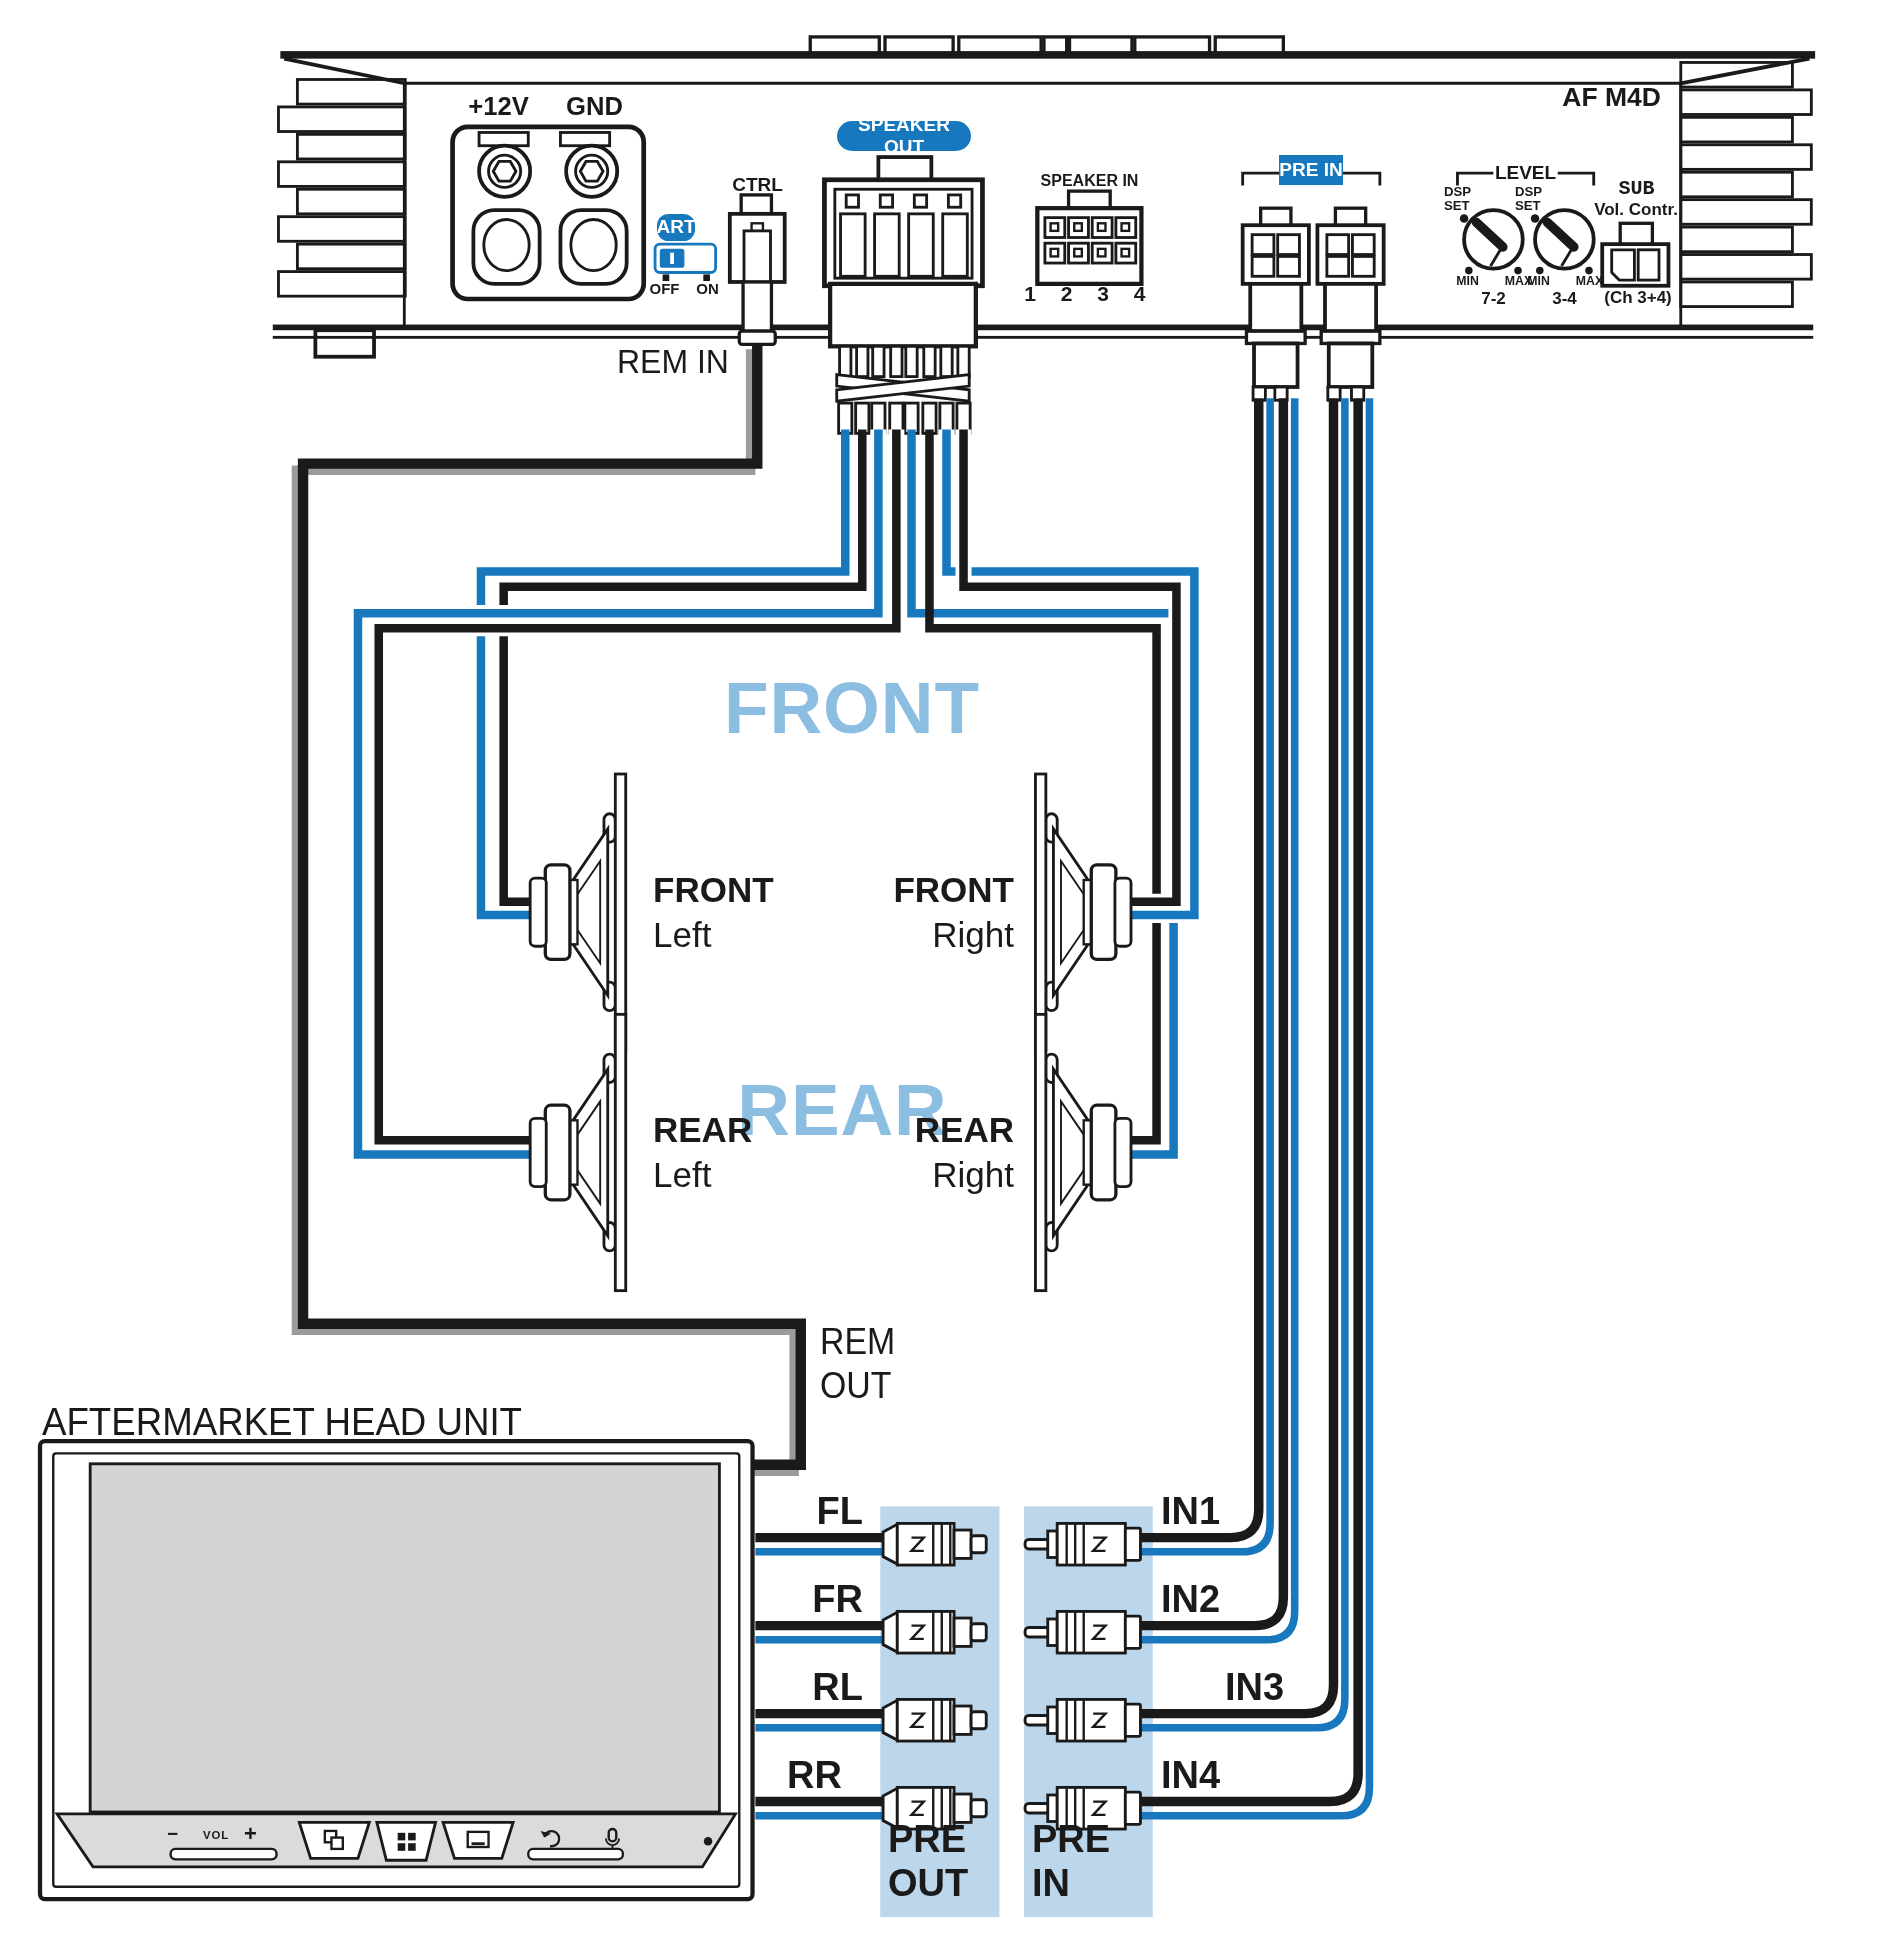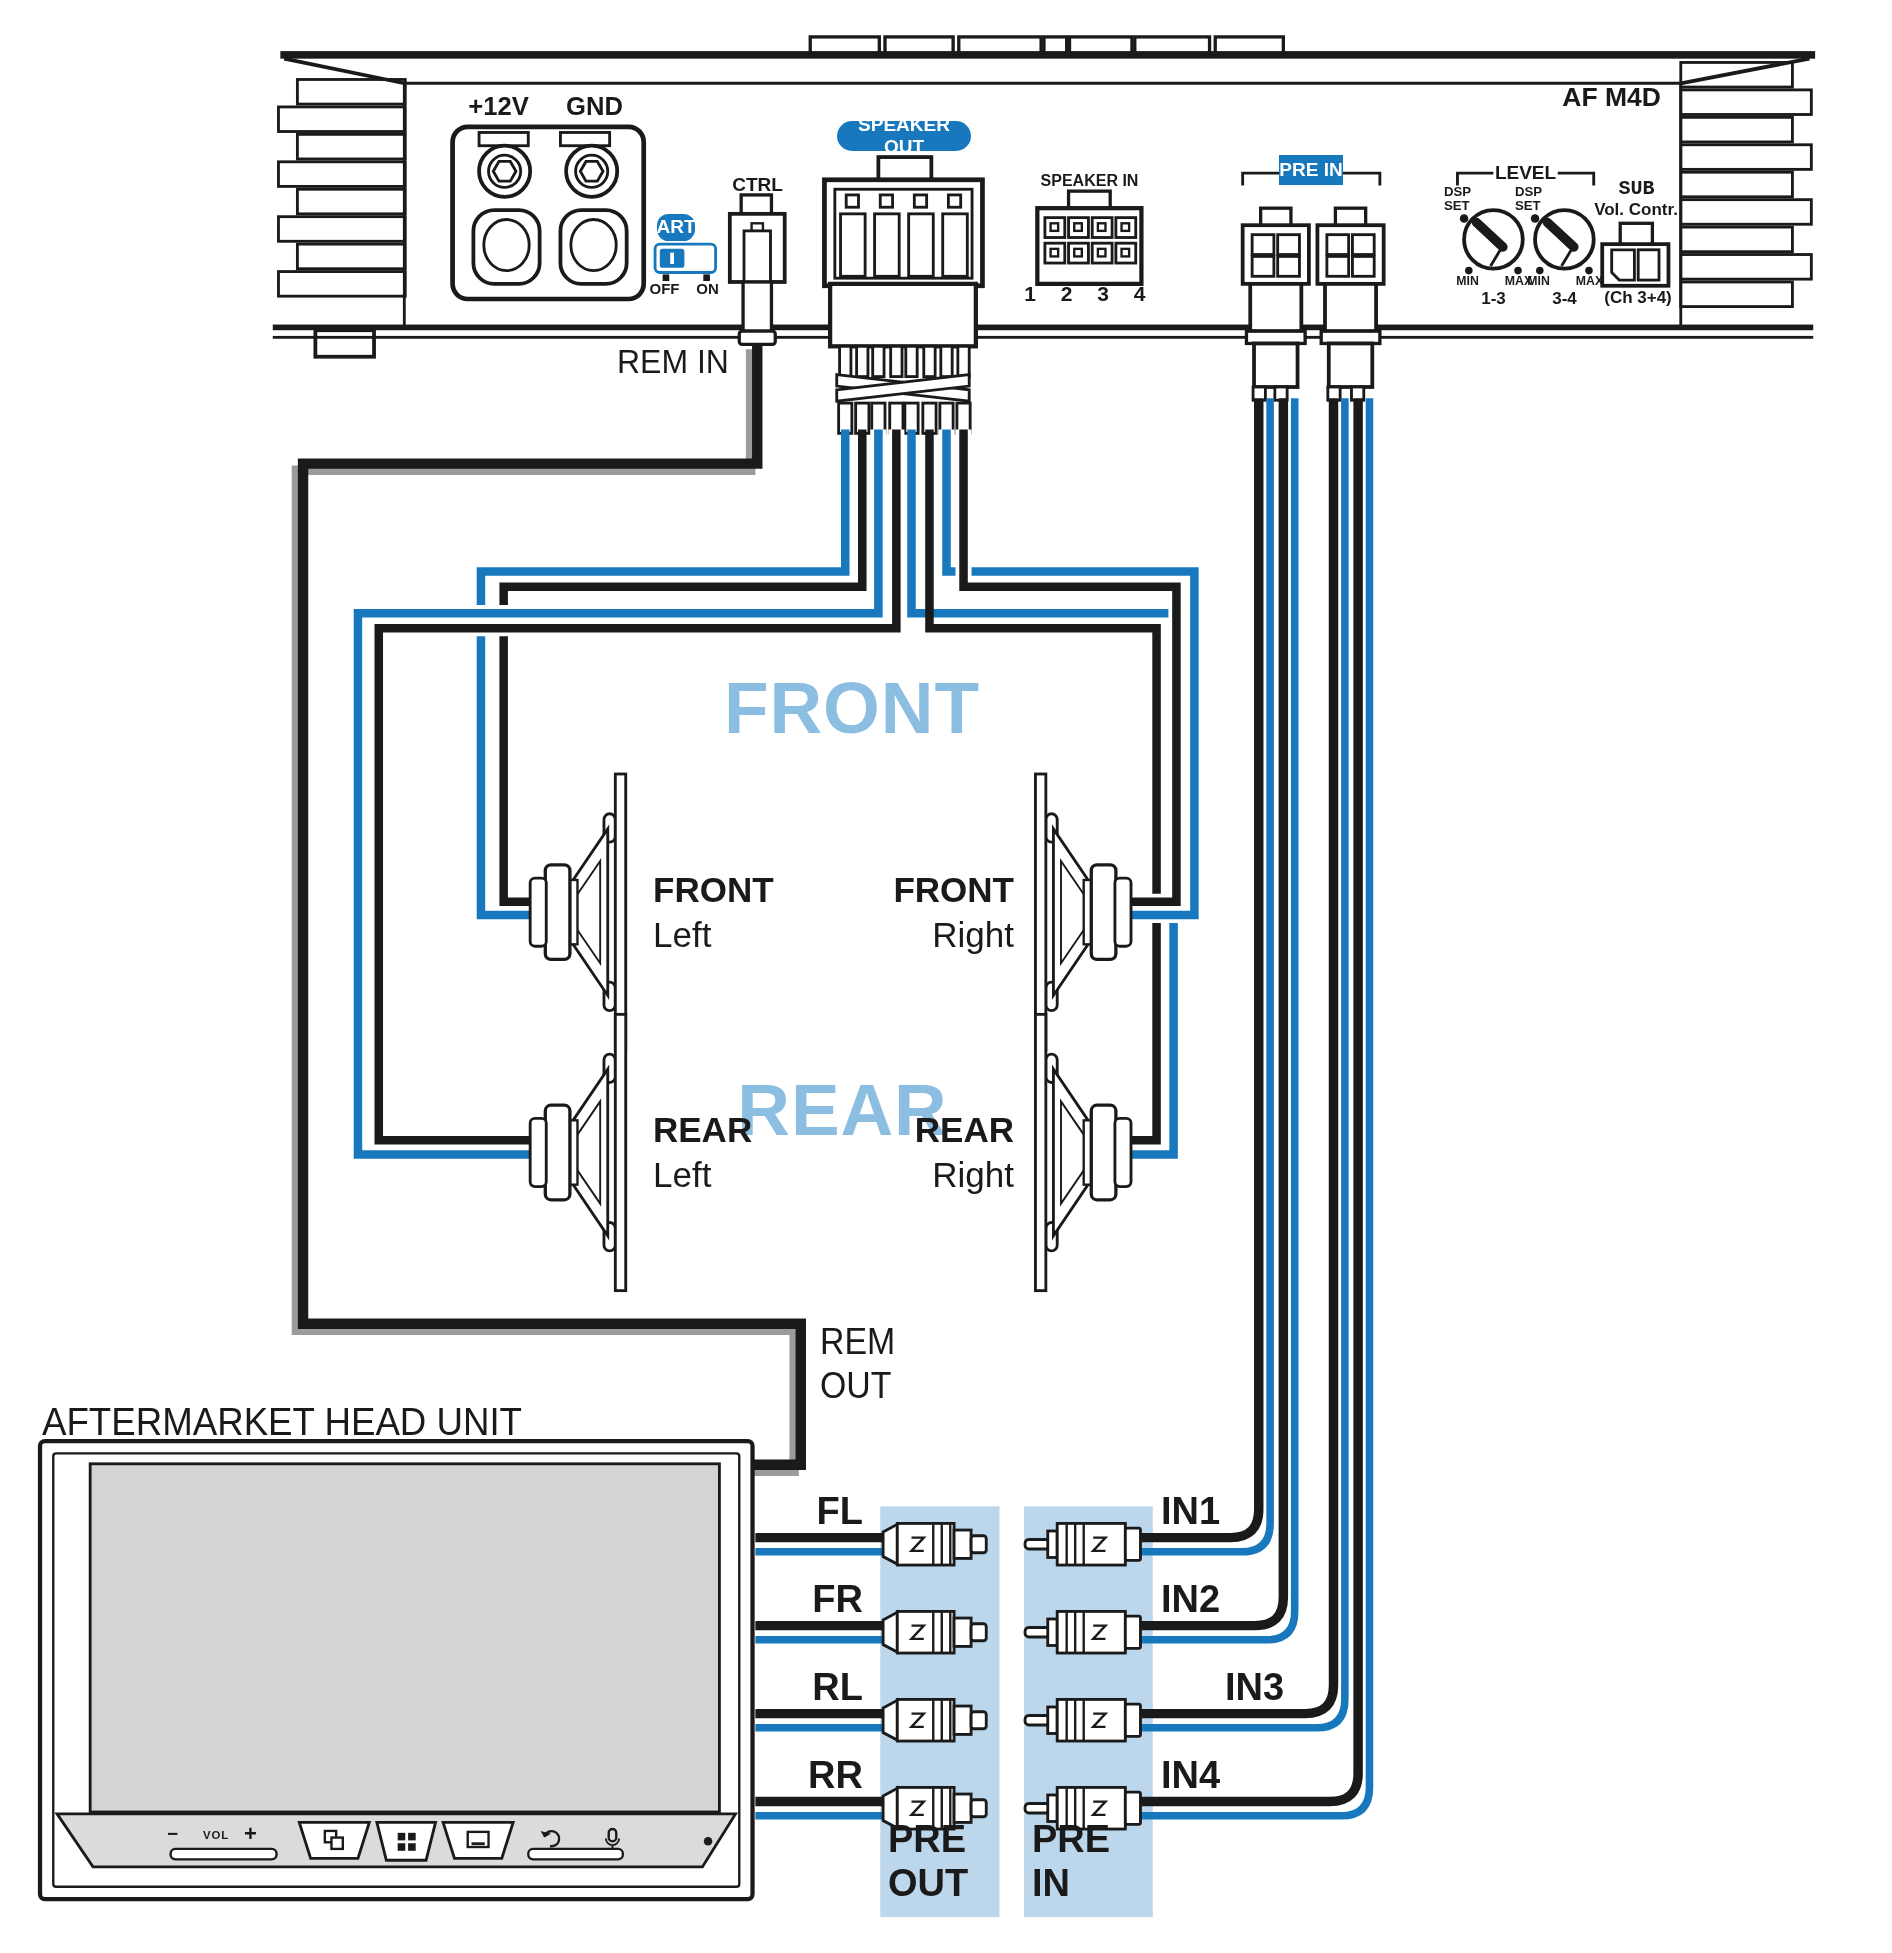--- a/index.html
+++ b/index.html
@@ -415,21 +415,21 @@
       <div>SET</div>
     </div>
 <div class="lbl b" style="left:1515px;top:185px;font-size:13.2px;line-height:14px;">
   <div>DSP</div>
       <div>SET</div>
     </div>
 <div class="lbl b" style="left:1444px;top:275px;width:47px;text-align:center;font-size:12.3px;">MIN</div>
 <div class="lbl b" style="left:1495px;top:275px;width:47px;text-align:center;font-size:12.3px;">MAX</div>
 <div class="lbl b" style="left:1515px;top:275px;width:47px;text-align:center;font-size:12.3px;">MIN</div>
 <div class="lbl b" style="left:1566px;top:275px;width:47px;text-align:center;font-size:12.3px;">MAX</div>
-<div class="lbl b" style="left:1446px;top:290px;width:95px;text-align:center;font-size:17px;">1-3</div>
+<div class="lbl b" style="left:1446px;top:290px;width:95px;text-align:center;font-size:17px;">7-2</div>
 <div class="lbl b" style="left:1517px;top:290px;width:95px;text-align:center;font-size:17px;">3-4</div>
 
 <div class="lbl b" style="left:1589px;top:178px;width:95px;text-align:center;font-size:20px;font-family:Liberation Mono, monospace;">SUB</div>
 <div class="lbl b" style="left:1565px;top:201px;width:142px;text-align:center;font-size:17px;">Vol. Contr.</div>
 <div class="lbl b" style="left:1567px;top:289px;width:142px;text-align:center;font-size:17px;">(Ch 3+4)</div>
 
 <div class="lbl b" style="left:1519px;top:83px;width:142px;text-align:right;font-size:26.5px;">AF M4D</div>
 
 <div class="sect" style="left:724px;top:666px;width:237px;font-size:73px;color:#8CBEE2;">FRONT</div>
 <div class="sect" style="left:724px;top:1068px;width:237px;font-size:73px;color:#8CBEE2;">REAR</div>
@@ -458,21 +458,21 @@
 
 <div class="lbl cond" style="left:42px;top:1401px;font-size:39px;">AFTERMARKET HEAD UNIT</div>
 
 <div class="lbl b" style="left:167px;top:1824px;font-size:19px;">−</div>
 <div class="lbl b" style="left:203px;top:1829px;font-size:11.4px;letter-spacing:0.9px;">VOL</div>
 <div class="lbl b" style="left:244px;top:1822px;font-size:22px;">+</div>
 
 <div class="lbl b" style="left:787px;top:1491px;width:76px;text-align:right;font-size:38px;">FL</div>
 <div class="lbl b" style="left:787px;top:1579px;width:76px;text-align:right;font-size:38px;">FR</div>
 <div class="lbl b" style="left:787px;top:1667px;width:76px;text-align:right;font-size:38px;">RL</div>
-<div class="lbl b" style="left:787px;top:1755px;width:76px;text-align:right;font-size:38px;">RR</div>
+<div class="lbl b" style="left:787px;top:1755px;width:76px;text-align:left;font-size:38px;">RR</div>
 
 <div class="lbl b" style="left:1161px;top:1491px;font-size:38px;">IN1</div>
 <div class="lbl b" style="left:1161px;top:1579px;font-size:38px;">IN2</div>
 <div class="lbl b" style="left:1225px;top:1667px;font-size:38px;">IN3</div>
 <div class="lbl b" style="left:1161px;top:1755px;font-size:38px;">IN4</div>
 
 <div class="lbl b" style="left:888px;top:1817px;font-size:38px;line-height:44px;">
   <div>PRE</div>
   <div>OUT</div>
 </div>

